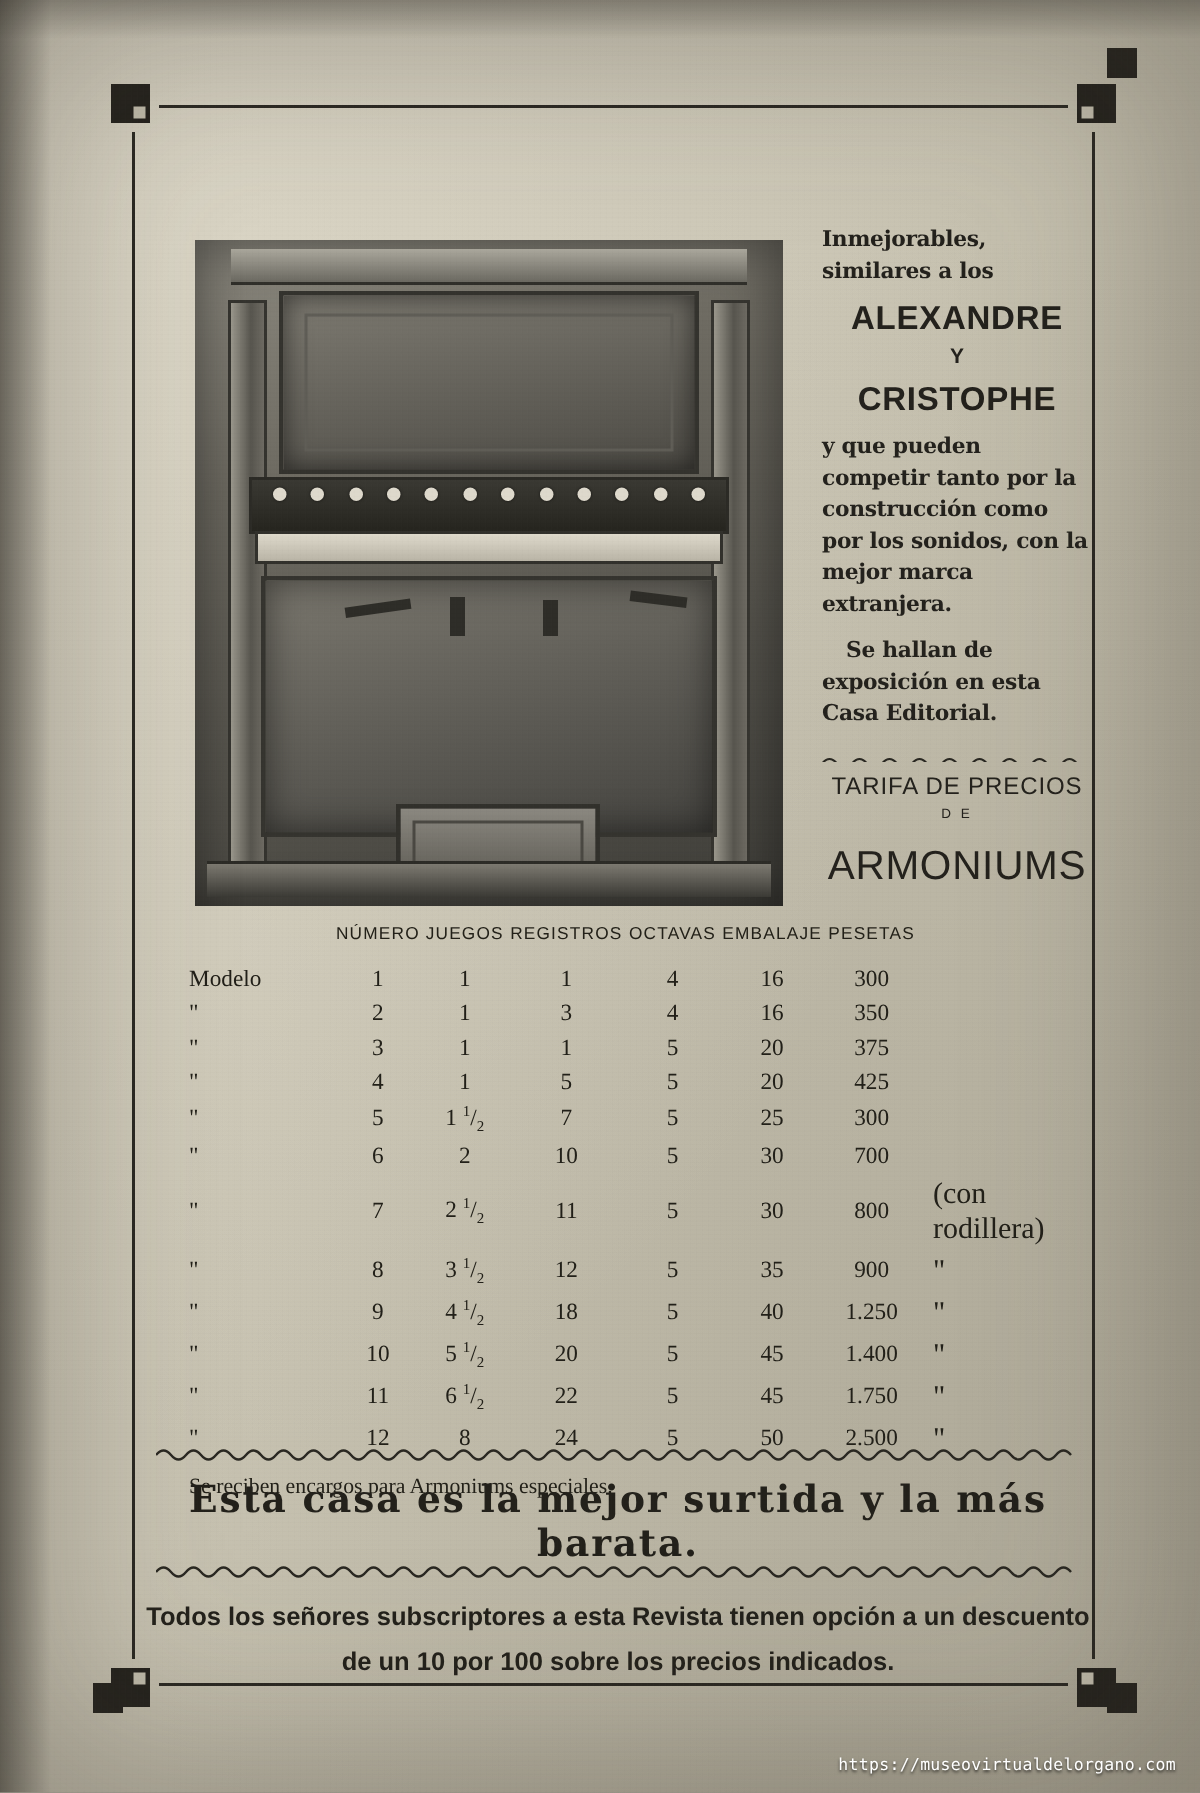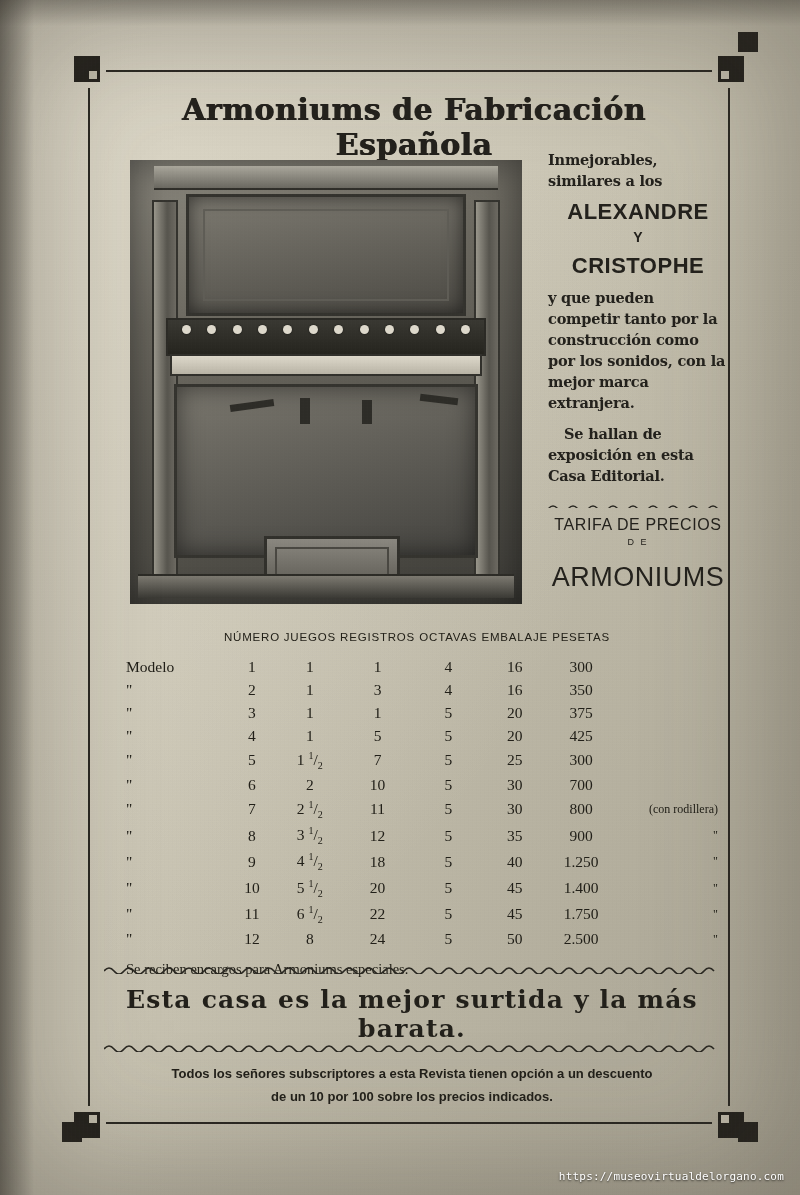--- a/index.html
+++ b/index.html
@@ -304,21 +304,21 @@
     font-family: "Liberation Sans", sans-serif;
     font-size: 27px;
     letter-spacing: 0.5px;
     margin-top: 15px;
   }
 
   
   .table-wrap {
     position: absolute;
     left: 104px;
-    top: 630px;
+    top: 616px;
     width: 614px;
     color: #222019;
   }
   table.prices {
     width: 100%;
     border-collapse: collapse;
     font-family: "Liberation Serif", serif;
     font-size: 15px;
   }
   table.prices th {
@@ -334,23 +334,23 @@
     text-align: center;
     padding: 2.5px 0;
     font-size: 15.5px;
   }
   table.prices td.model {
     text-align: left;
     padding-left: 22px;
     width: 96px;
   }
   table.prices td.note {
-    text-align: right;
+    text-align: left;
     padding-left: 10px;
-    font-size: 12px;
+    font-size: 20px;
     width: 96px;
   }
   .frac { font-size: 10px; vertical-align: super; }
   .frac-d { font-size: 10px; vertical-align: sub; }
   .encargos {
     margin-top: 10px;
     padding-left: 22px;
     font-size: 14.5px;
     font-family: "Liberation Serif", serif;
     color: #232119;
@@ -379,21 +379,21 @@
     color: #23211b;
   }
   .footnote {
     position: absolute;
     left: 96px;
     top: 1063px;
     width: 632px;
     text-align: center;
     font-family: "Liberation Sans", sans-serif;
     font-weight: bold;
-    font-size: 13px;
+    font-size: 17px;
     line-height: 1.75;
     color: #23211b;
   }
 
   .watermark {
     position: absolute;
     right: 16px;
     bottom: 12px;
     font-family: "DejaVu Sans Mono", monospace;
     font-size: 11px;
@@ -445,21 +445,20 @@
         <span class="corner-dot"></span>
       </div>
     <div class="corner bl">
         <span class="corner-dot"></span>
       </div>
     <div class="corner br">
         <span class="corner-dot"></span>
       </div>
   </div>
 
-  <div class="headline">Armoniums de Fabricación Española</div>
 
   <div class="illus">
     <div class="organ-body">
       <div class="organ-top"></div>
       <div class="organ-upper-panel"></div>
       <div class="column left"></div>
       <div class="column right"></div>
       <div class="organ-keybed"></div>
       <div class="stop-row">
         <span class="stop"></span>

